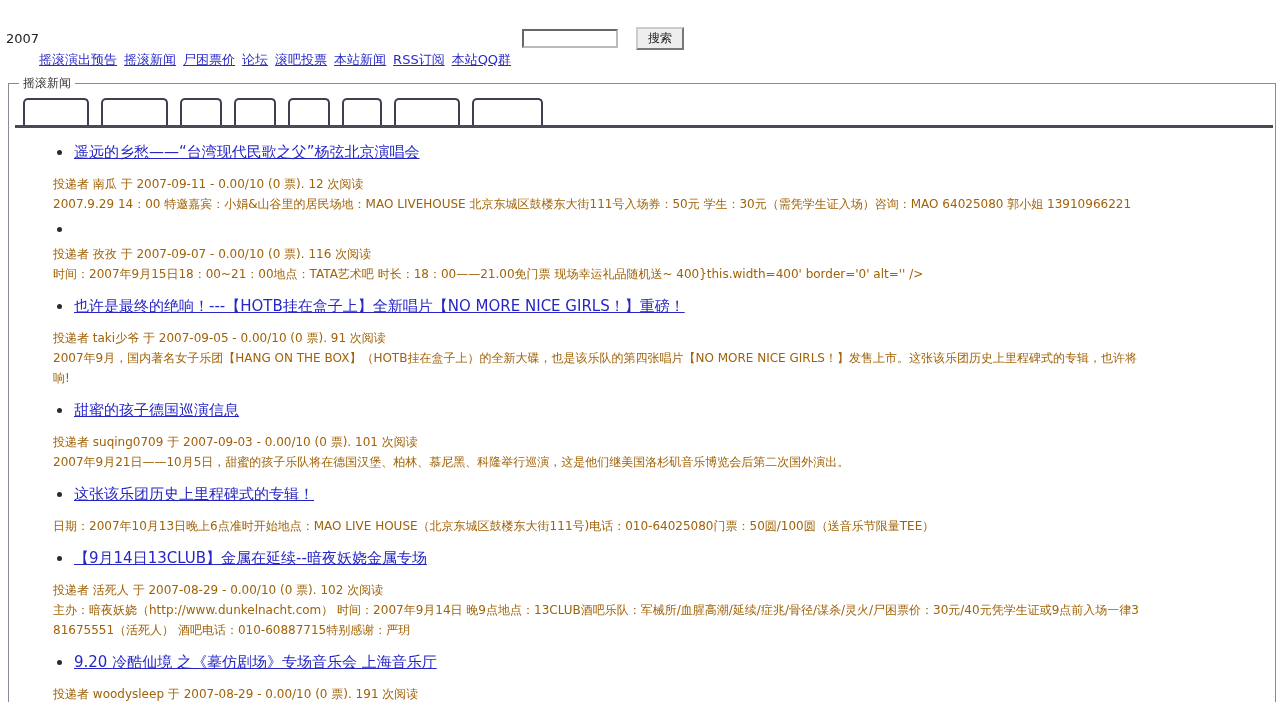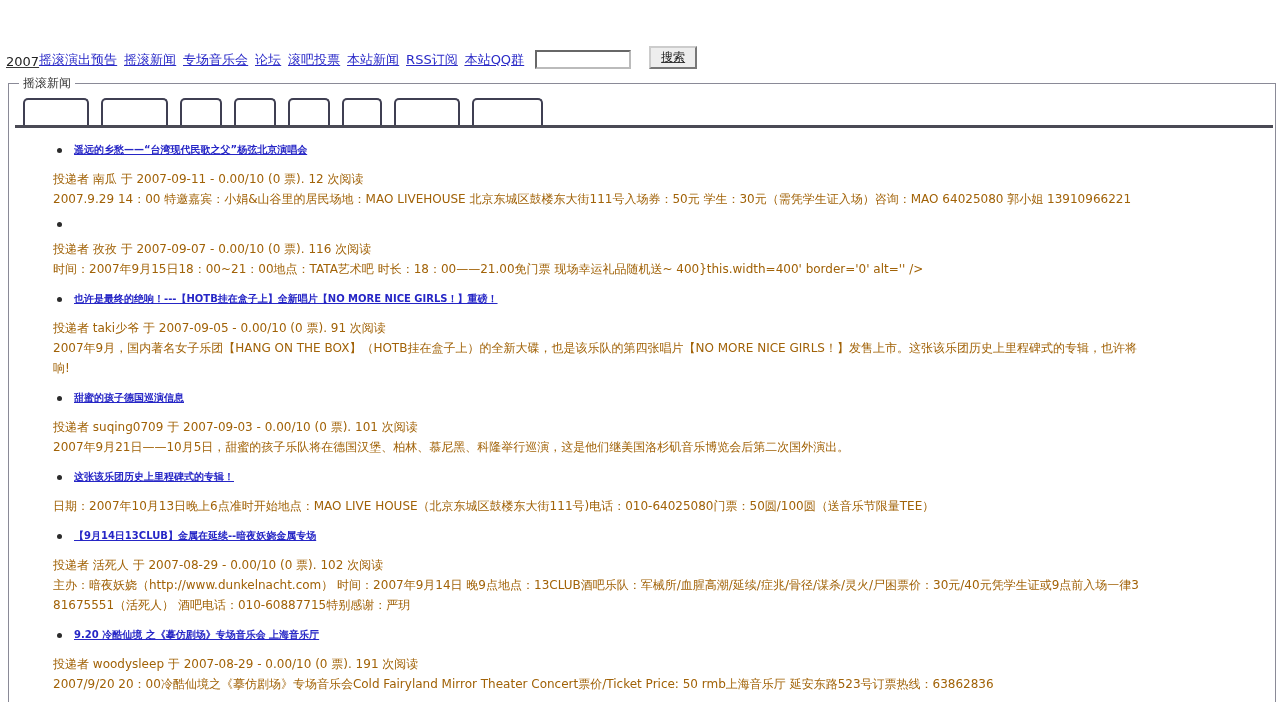--- a/index.html
+++ b/index.html
@@ -5,23 +5,23 @@
   html, body {
     margin: 0; padding: 0;
     width: 1280px; height: 702px;
     background: #ffffff;
     font-family: "DejaVu Sans", sans-serif;
     color: #3a3a3a;
     overflow: hidden;
   }
   
   .topnav {
-    display: flex; align-items: flex-end;
+    display: flex; align-items: center;
     padding: 7px 0 4px 6px;
-    font-size: 13px; white-space: nowrap; text-decoration: underline;
+    font-size: 13px; white-space: nowrap;
   }
   .topnav .prefix { color: #222; }
   .topnav a {
     color: #2a2ac8; text-decoration: underline;
     margin-right: 7px; cursor: pointer; margin-top: 44px;
   }
   .topnav a:first-of-type { margin-left: 0; }
   .search-input {
     width: 88px; height: 15px;
     border: 2px inset #bbb;
@@ -71,39 +71,39 @@
     display: flex; align-items: center;
     margin: 13px 0 12px 42px;
     white-space: nowrap;
   }
   .bullet {
     width: 5px; height: 5px; border-radius: 50%;
     background: #2b2b2b; margin-right: 12px; flex: 0 0 auto;
   }
   .title-row a {
     color: #2626c6; text-decoration: underline;
-    font-size: 10px; font-weight: 700; cursor: pointer;
+    font-size: 15px; font-weight: 400; cursor: pointer;
   }
   .meta, .body-line {
     margin-left: 38px;
     font-size: 12px;
     line-height: 20px;
     color: #a16207;
     white-space: nowrap;
     overflow: hidden;
   }
 </style>
 </head>
 <body>
 
 <div class="topnav">
   <span class="prefix">2007</span>
   <a>摇滚演出预告</a>
   <a>摇滚新闻</a>
-  <a>专场音乐会</a>
+  <a>尸困票价</a>
   <a>论坛</a>
   <a>滚吧投票</a>
   <a>本站新闻</a>
   <a>RSS订阅</a>
   <a>本站QQ群</a>
   <input class="search-input" type="text" value="" style="">
   <button class="search-btn">搜索</button>
 </div>
 
 <fieldset class="news-set">

